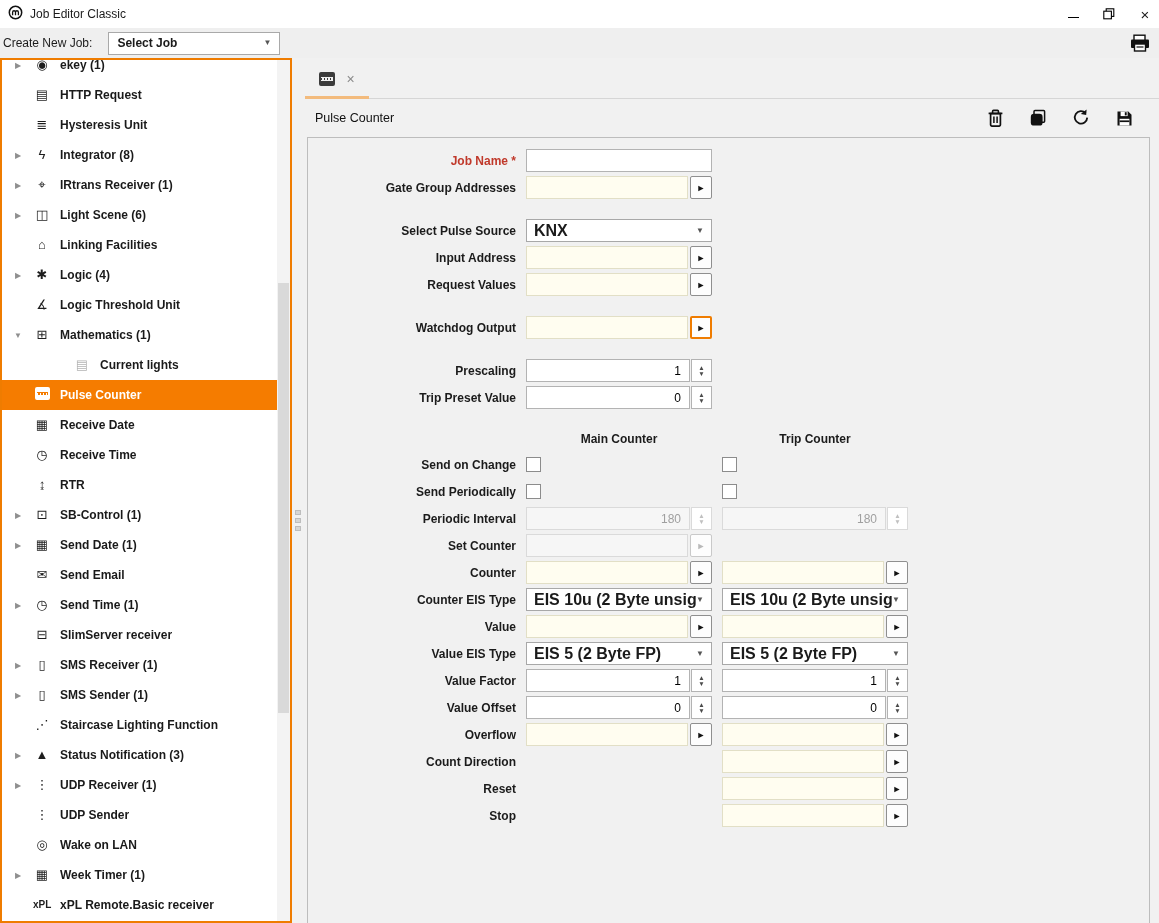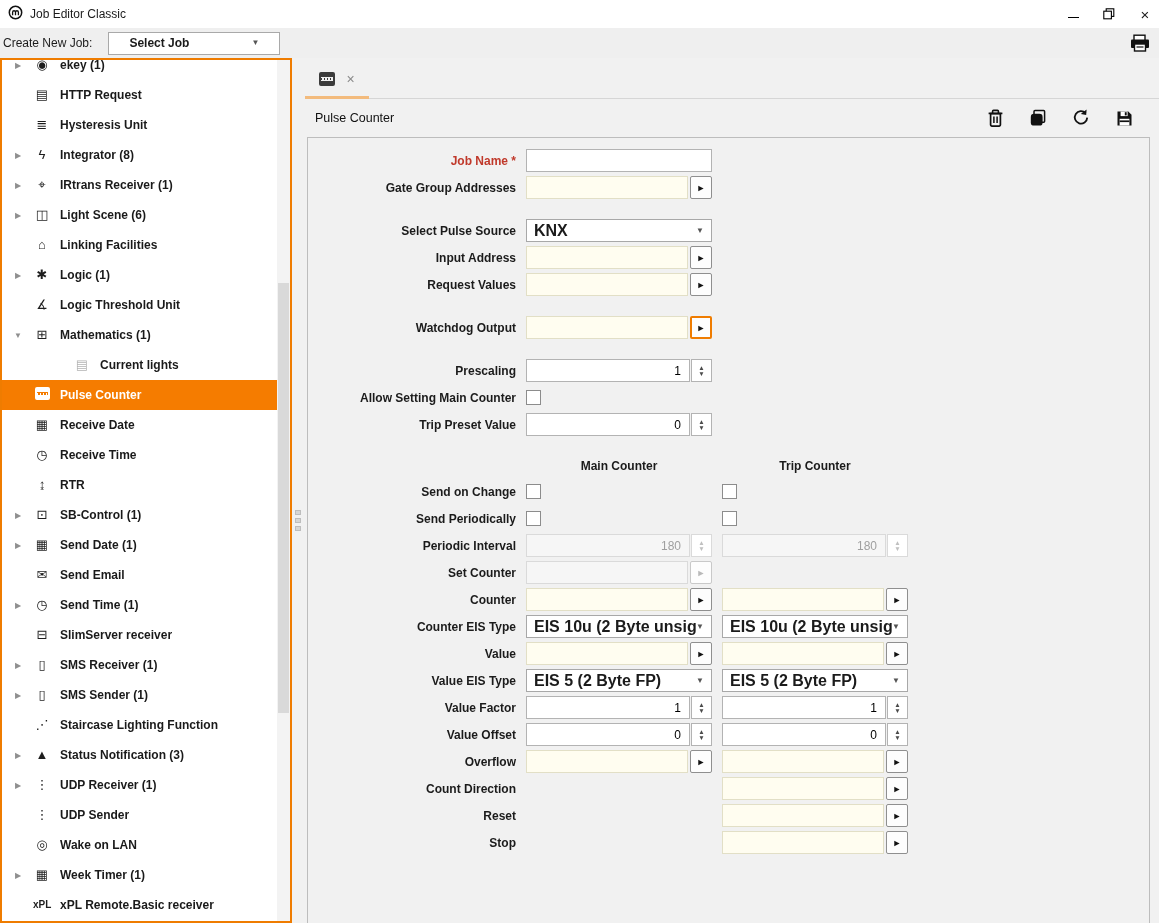--- a/index.html
+++ b/index.html
@@ -10,21 +10,21 @@
   .titlebar{height:28px;background:#fff;display:flex;align-items:center;padding-left:8px;position:relative}
   .app-title{font-size:12px;margin-left:7px}
   .winbtns{position:absolute;right:6px;top:0;height:28px;display:flex;align-items:center;gap:20px}
   .winbtn{width:16px;height:16px;display:flex;align-items:center;justify-content:center;cursor:pointer}
   .min-bar{display:inline-block;width:11px;border-top:1.4px solid #000;margin-top:6px}
   .close-x{font-size:15px;line-height:15px}
 
   
   .cmdbar{height:30px;background:#efefef;display:flex;align-items:center;padding:0 8px 0 3px;position:relative}
   .cmd-label{font-size:12px;margin-right:16px}
-  .jobselect{width:172px;height:23px;background:#fff;border:1px solid #a9a9a9;display:flex;align-items:center;padding:0 20px}
+  .jobselect{width:172px;height:23px;background:#fff;border:1px solid #a9a9a9;display:flex;align-items:center;padding:0 8px}
   .jobselect .val{flex:1;font-weight:600}
   .caret{color:#555;font-size:8px;line-height:8px}
   .printer{position:absolute;right:7px;top:5px;width:24px;height:21px;cursor:pointer}
 
   
   .content{display:flex;height:865px}
 
   
   .sidebar{flex:0 0 292px;position:relative;background:#fff;border:2px solid #ef7c00;overflow:hidden}
   .tree{margin-top:-10px;width:275px;overflow:hidden}
@@ -169,21 +169,21 @@
           <span class="tlabel">Light Scene (6)</span>
         </div>
         <div class="trow">
           <span class="exp"></span>
           <span class="ticon">⌂</span>
           <span class="tlabel">Linking Facilities</span>
         </div>
         <div class="trow">
           <span class="exp">▶</span>
           <span class="ticon">✱</span>
-          <span class="tlabel">Logic (1)</span>
+          <span class="tlabel">Logic (4)</span>
         </div>
         <div class="trow">
           <span class="exp"></span>
           <span class="ticon">∡</span>
           <span class="tlabel">Logic Threshold Unit</span>
         </div>
         <div class="trow">
           <span class="exp">▼</span>
           <span class="ticon">⊞</span>
           <span class="tlabel">Mathematics (1)</span>
@@ -395,26 +395,20 @@
             <span class="flabel">Prescaling</span>
             <span class="cell">
               <input class="spin-in" value="1" style="">
               <span class="spin-btns">
                 <i>▲</i>
                 <i>▼</i>
               </span>
             </span>
           </div>
           <div class="frow">
-            <span class="flabel">Allow Setting Main Counter</span>
-            <span class="cell">
-              <span class="cb"></span>
-            </span>
-          </div>
-          <div class="frow">
             <span class="flabel">Trip Preset Value</span>
             <span class="cell">
               <input class="spin-in" value="0" style="">
               <span class="spin-btns">
                 <i>▲</i>
                 <i>▼</i>
               </span>
             </span>
           </div>
           <div class="frow hdr">

